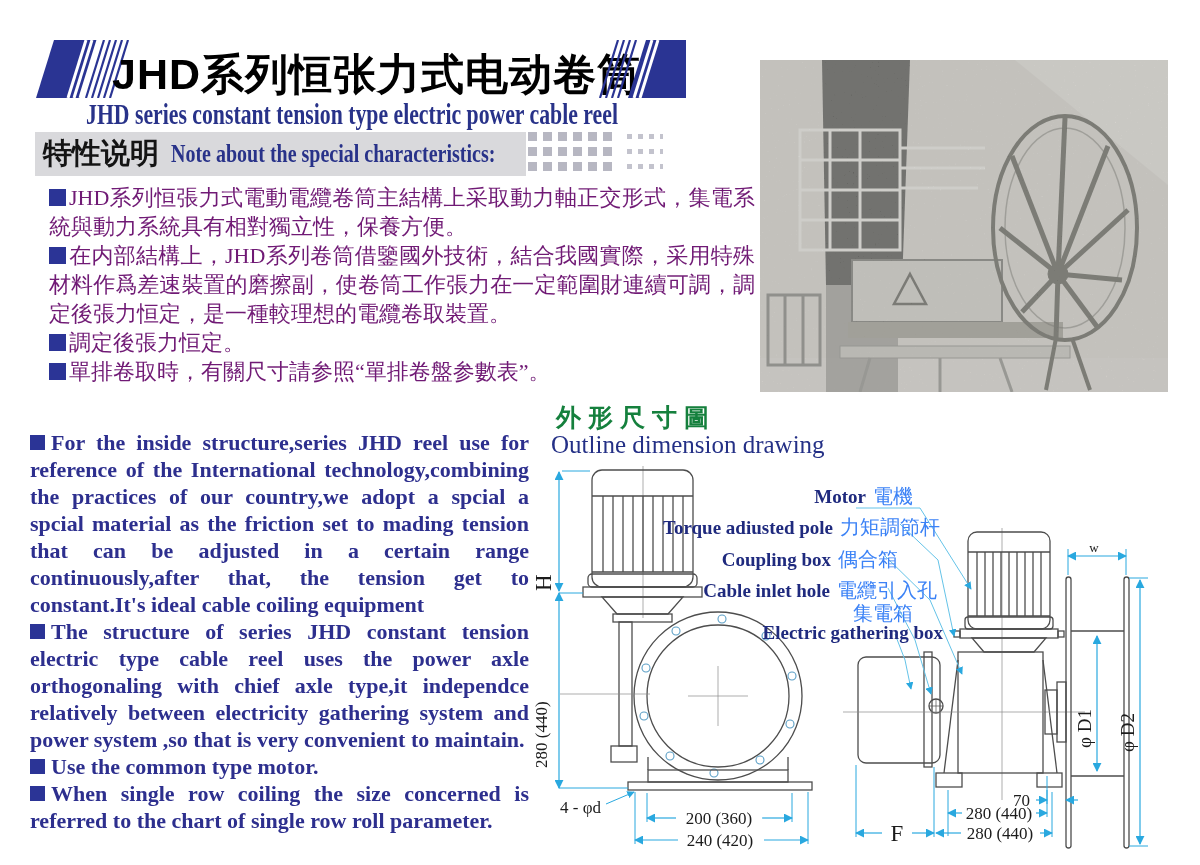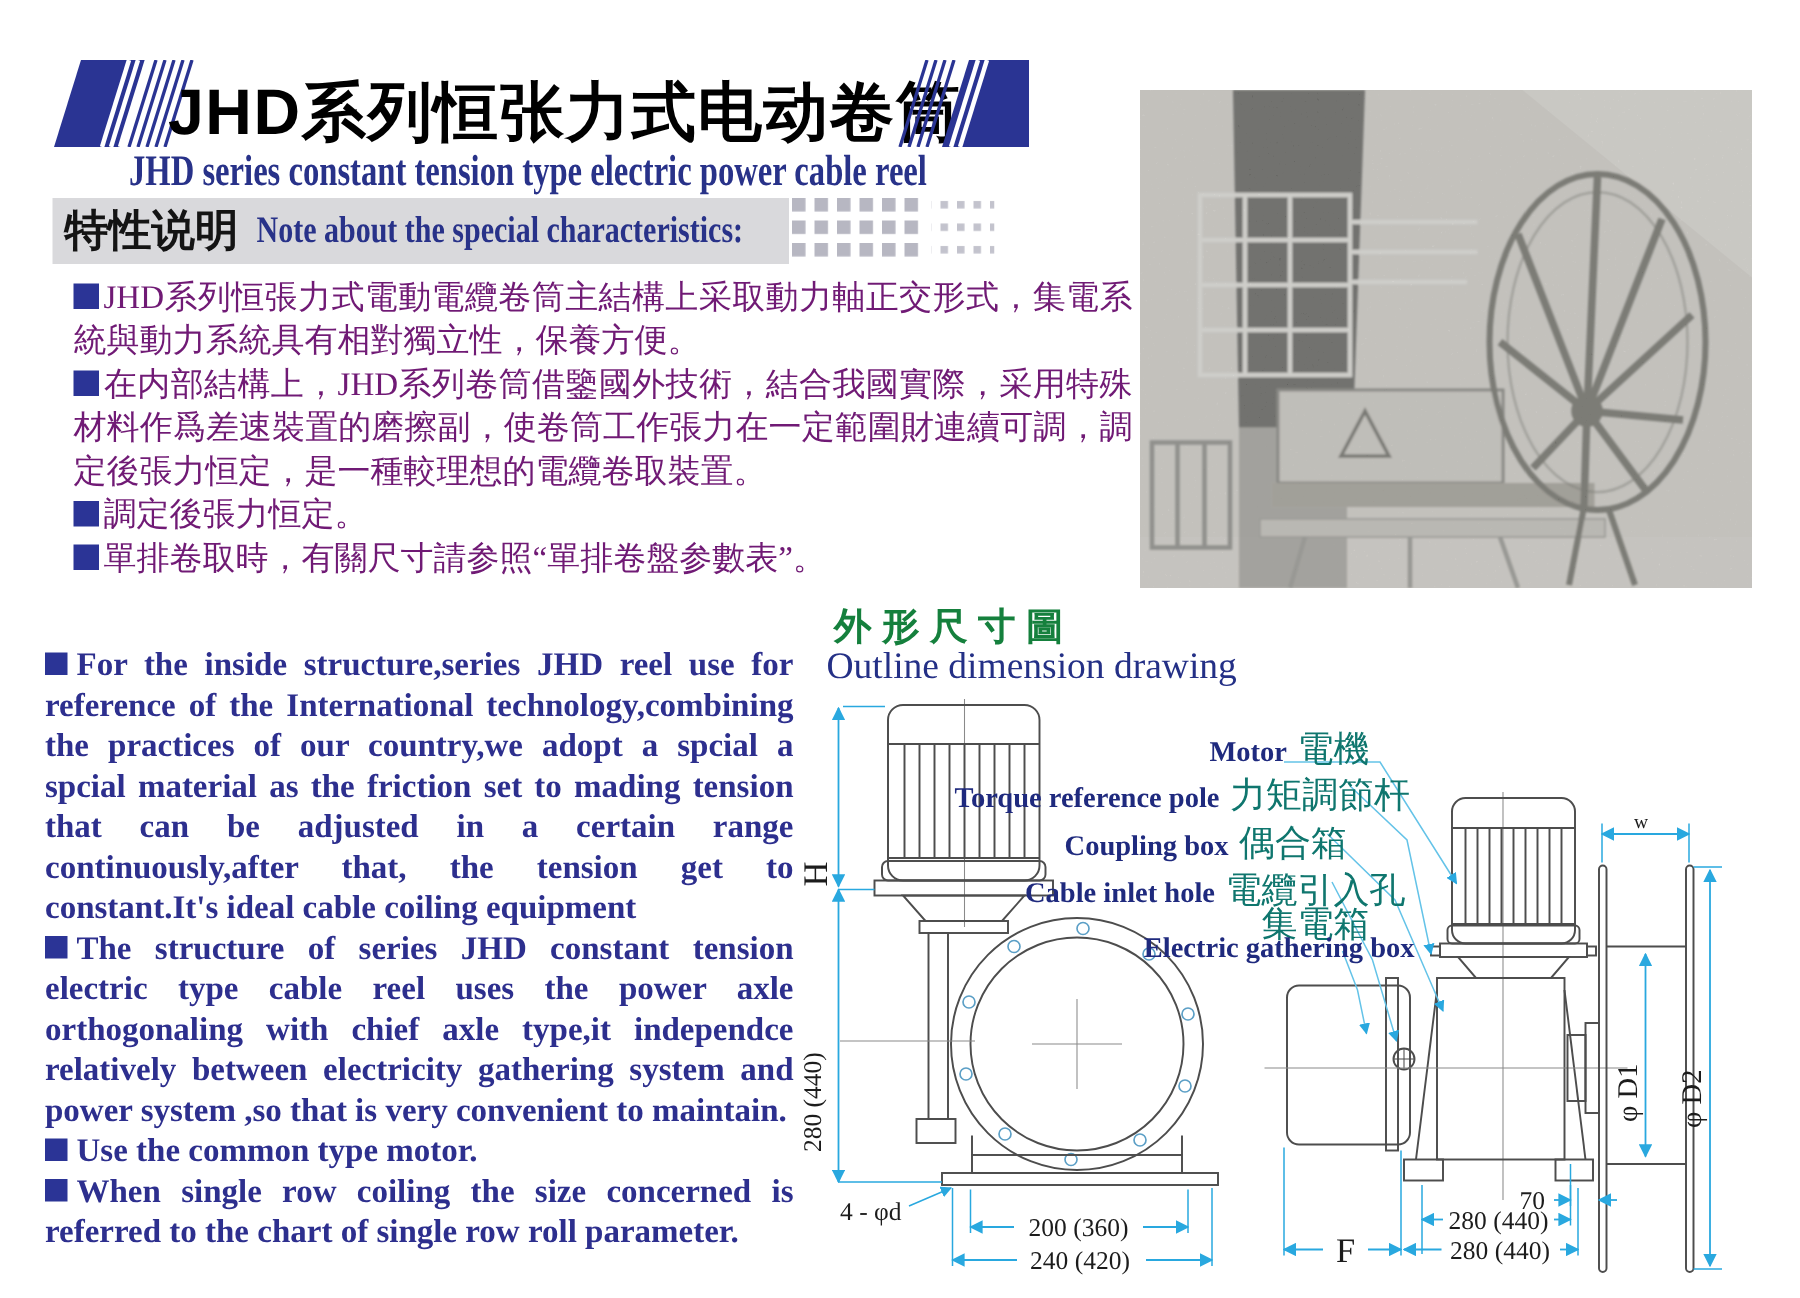--- a/index.html
+++ b/index.html
@@ -32,21 +32,21 @@
   .sq2{display:inline-block;width:15px;height:15px;background:#2b3496;margin-right:6px;
        vertical-align:0px;}
 
   .outline-cn{left:556px;top:401px;color:#15803d;font-size:25px;letter-spacing:7px;
               font-weight:bold;white-space:nowrap;}
   .outline-en{left:551px;top:431px;color:#243086;font-size:25px;white-space:nowrap;font-weight:400;}
 
   
   .dlbl{position:absolute;white-space:nowrap;color:#1f2a7e;font-size:19px;font-weight:bold;
         font-family:"Liberation Serif","DejaVu Serif",serif;}
-  .dlbl .cn{font-weight:normal;font-size:24px;margin-left:7px;color:#0f766e;}
+  .dlbl .cn{font-weight:normal;font-size:20px;margin-left:7px;color:#3b82f6;}
 
   svg text{font-family:"Liberation Serif","DejaVu Serif",serif;}
   .dimt{font-size:17px;fill:#1c1c1c;}
   .dimt-big{font-size:23px;fill:#1c1c1c;}
   .dimt-sm{font-size:13px;fill:#1c1c1c;}
 </style>
 </head>
 <body>
 
 <div class="page">
@@ -329,21 +329,21 @@
       <polyline points="885,556 930,600 962,674" marker-end="url(#arw)"></polyline>
       <polyline points="888,588 915,640 931,694" marker-end="url(#arw)"></polyline>
       <polyline points="895,634 905,660 911,689" marker-end="url(#arw)"></polyline>
     </g>
   </svg>
 
   <div class="dlbl" style="right:287px;top:483px">
     <span>Motor</span><span class="cn">電機</span>
   </div>
   <div class="dlbl" style="right:260px;top:514px">
-    <span>Torque reference pole</span><span class="cn">力矩調節杆</span>
+    <span>Torque adiusted pole</span><span class="cn">力矩調節杆</span>
   </div>
   <div class="dlbl" style="right:302px;top:546px">
     <span>Coupling box</span><span class="cn">偶合箱</span>
   </div>
   <div class="dlbl" style="right:263px;top:577px">
     <span>Cable inlet hole</span><span class="cn">電纜引入孔</span>
   </div>
   <div class="dlbl" style="right:287px;top:600px">
     <span class="cn" style="margin-left:0">集電箱</span>
   </div>

